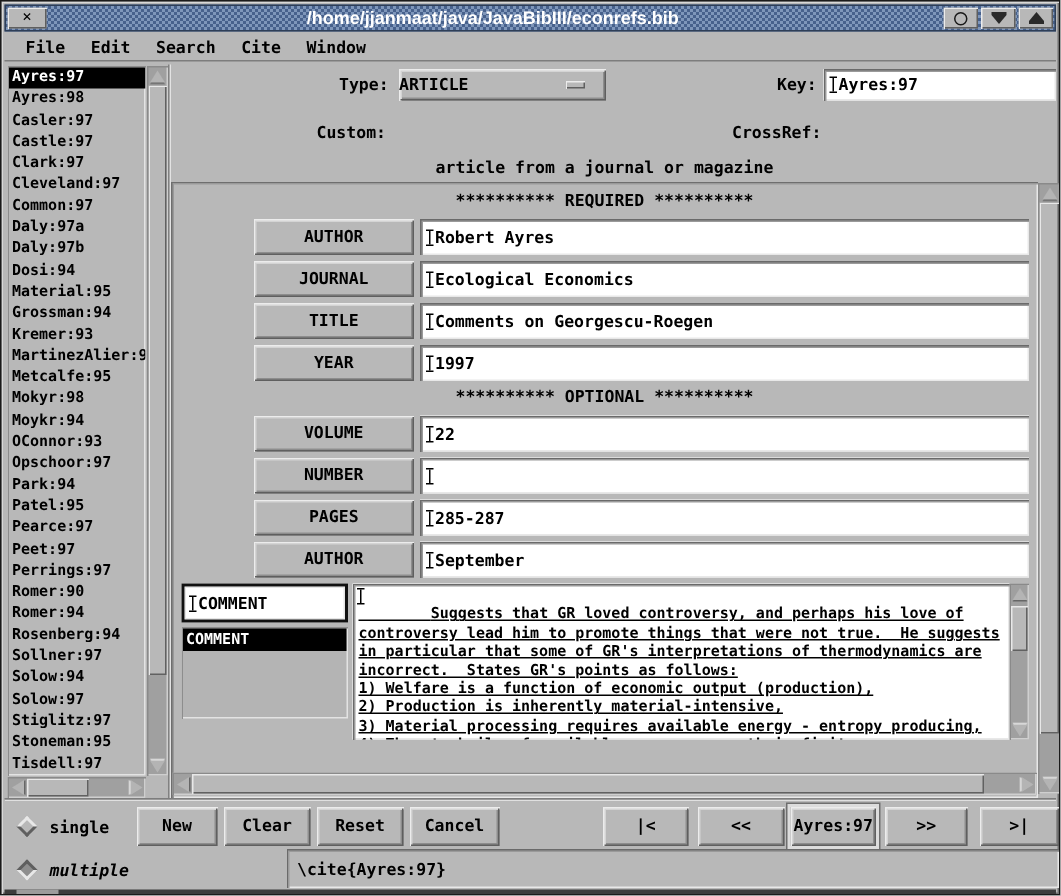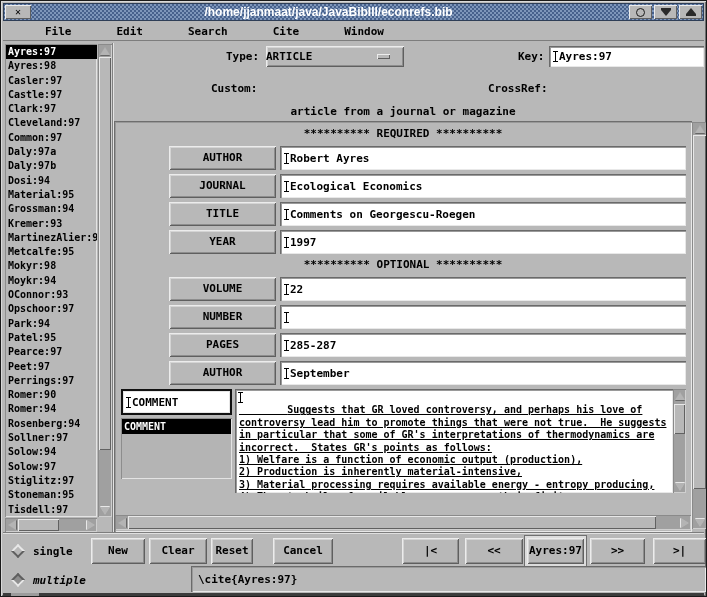--- a/index.html
+++ b/index.html
@@ -43,21 +43,21 @@
   .bar { width:10px; height:2px; background:#2a2a2a; }
   .stack { display:flex; flex-direction:column; align-items:center; gap:0; }
 
   
   .menubar {
     position:absolute; left:2px; top:21px; right:2px; height:19px;
     background:#b8b8b8; border-bottom:1px solid #7d7d7d;
     display:flex; align-items:center; gap:17px; padding-left:14px;
     font-size:11px;
   }
-  .menu-item { cursor:default;margin-left:28px; }
+  .menu-item { cursor:default; }
 
   
   .side-list {
     position:absolute; left:4px; top:43px; width:92px; height:473px;
     overflow:hidden; font-size:10px;
     box-shadow: inset 1px 1px 0 #8d8d8d, inset -1px -1px 0 #e3e3e3;
     padding:1px 0 0 1px;
   }
   .list-item { height:14.3px; line-height:14.3px; padding-left:2px; white-space:nowrap; overflow:hidden; }
   .list-item.selected { background:#000; color:#fff; }
@@ -408,21 +408,21 @@
       <span class="diamond"></span>
       <span>single</span>
     </div>
     <div class="mode-row" id="mode-multiple">
       <span class="diamond on"></span>
       <span>multiple</span>
     </div>
     <div id="footer-buttons">
         <div class="fbtn" style="left: 88px; width: 54px;">New</div>
         <div class="fbtn" style="left: 146px; width: 58px;">Clear</div>
-        <div class="fbtn" style="left: 208px; width: 42px;">Reset</div>
+        <div class="fbtn" style="left: 208px; width: 58px;">Reset</div>
         <div class="fbtn" style="left: 270px; width: 60px;">Cancel</div>
         <div class="fbtn" style="left: 399px; width: 57px;">|&lt;</div>
         <div class="fbtn" style="left: 462px; width: 58px;">&lt;&lt;</div>
         <div class="fbtn current" style="left: 524px; width: 57px;">Ayres:97</div>
         <div class="fbtn" style="left: 587px; width: 55px;">&gt;&gt;</div>
         <div class="fbtn" style="left: 650px; width: 53px;">&gt;|</div>
       </div>
     <div class="cite-field">
       <span>\cite{Ayres:97}</span>
     </div>

